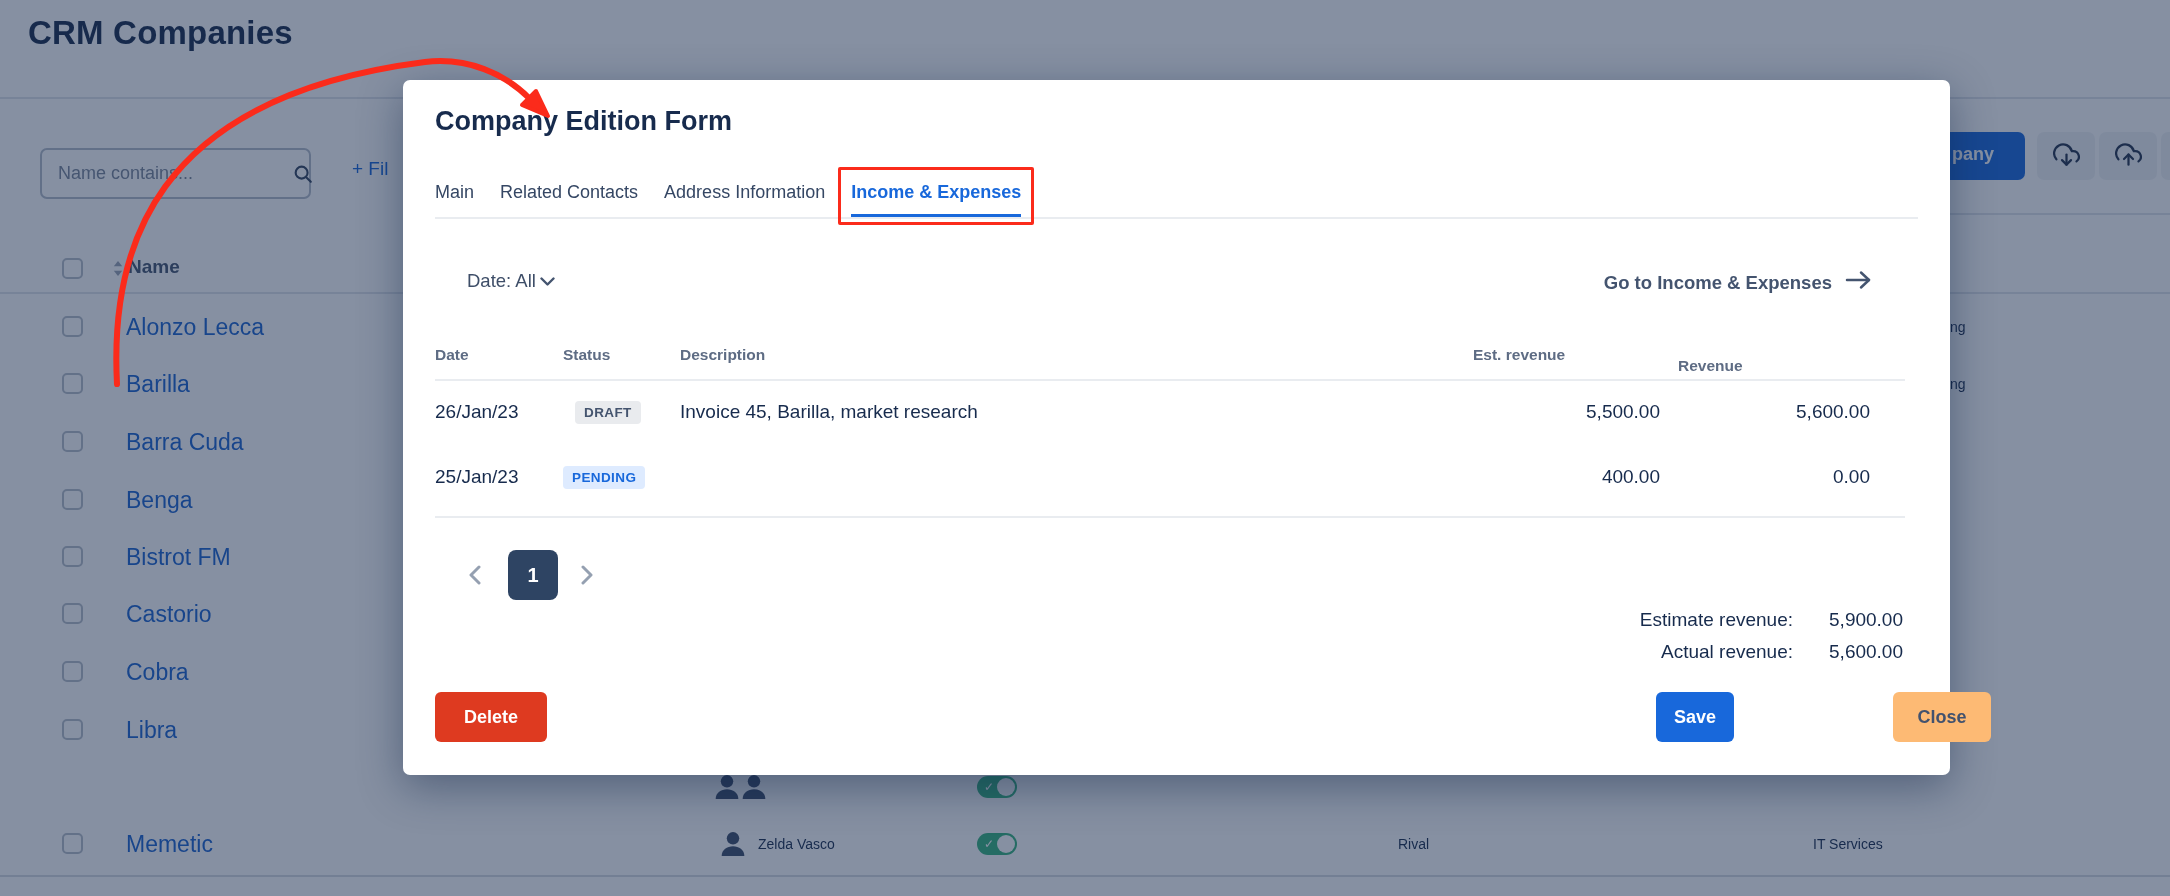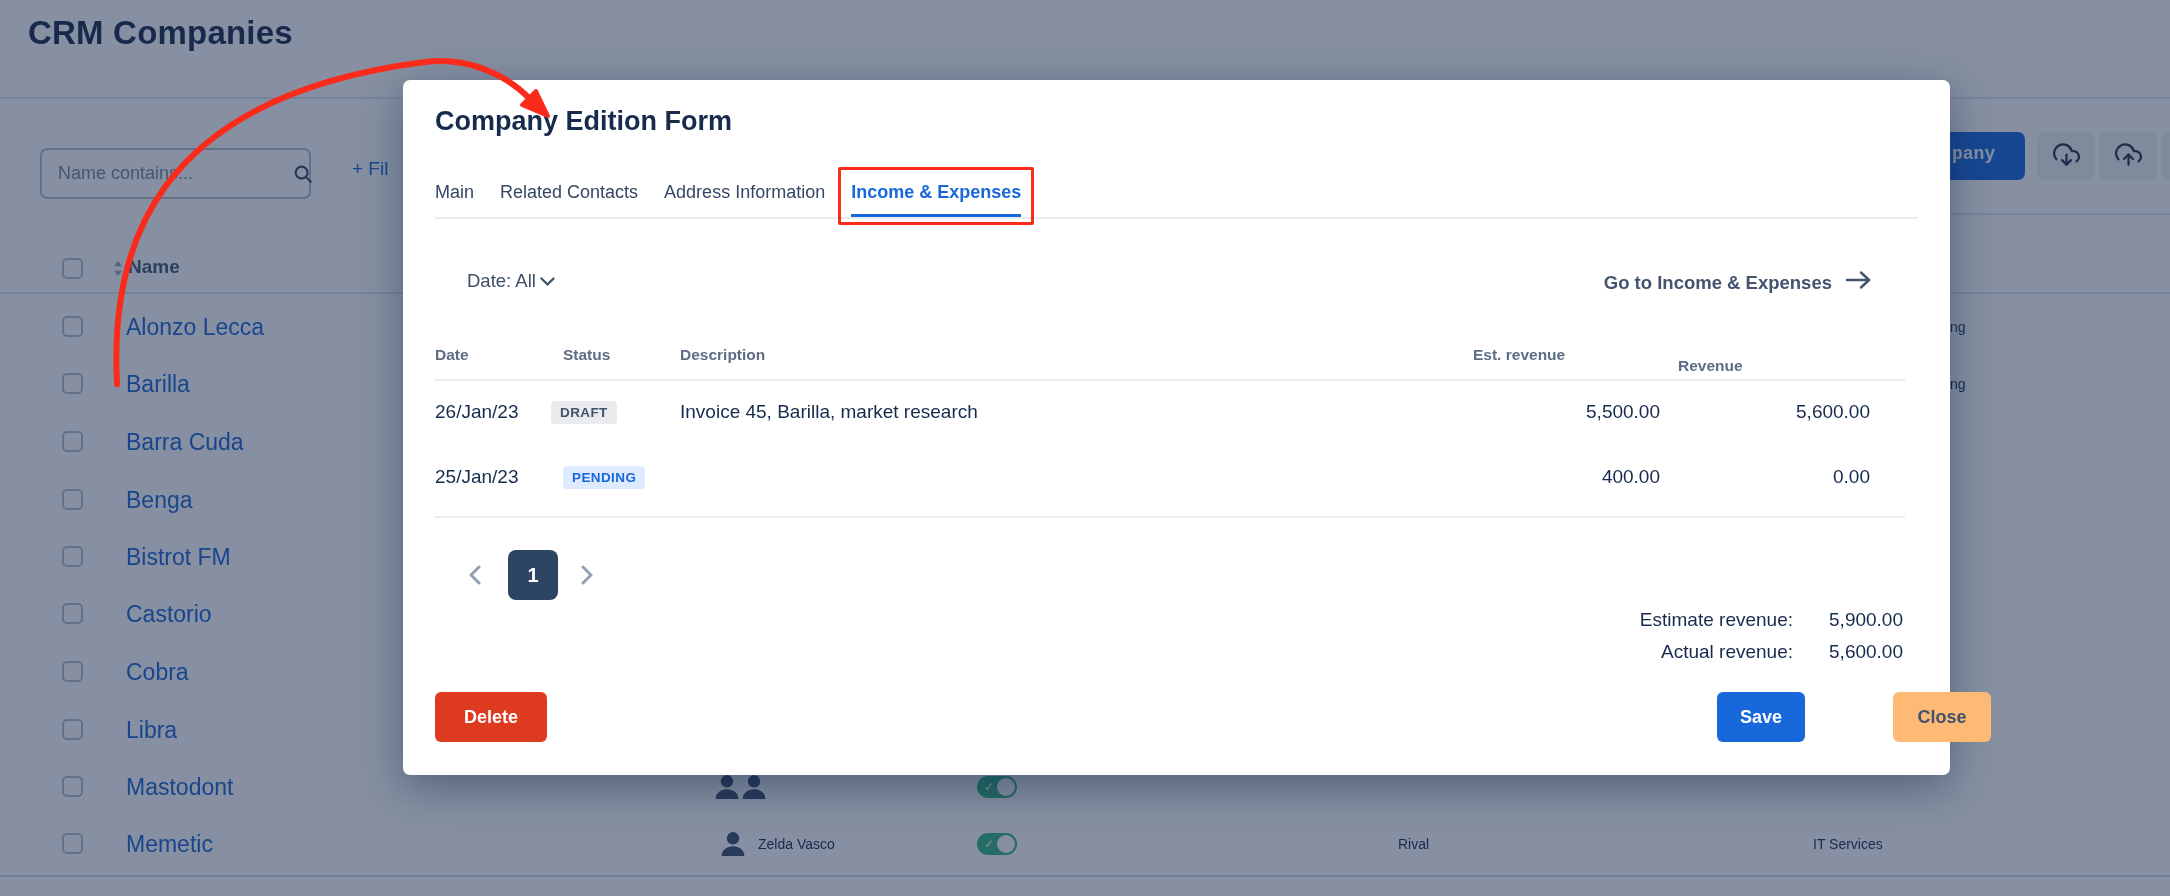--- a/index.html
+++ b/index.html
@@ -55,21 +55,21 @@
   .mdivider{position:absolute;left:32px;right:45px;height:2px;background:#e9ecf0;}
   .pager-btn{position:absolute;width:24px;height:24px;display:flex;align-items:center;justify-content:center;cursor:pointer;}
   .page-box{position:absolute;left:105px;top:470px;width:50px;height:50px;background:#2e4463;border-radius:8px;
             color:#fff;font-size:20px;font-weight:700;display:flex;align-items:center;justify-content:center;cursor:pointer;}
   .summary{position:absolute;right:47px;top:524px;display:flex;flex-direction:column;align-items:flex-end;}
   .sum-line{display:flex;height:32px;line-height:32px;font-size:19px;color:#172b4d;}
   .sum-line .val{width:110px;text-align:right;}
   .mbtn{position:absolute;top:612px;height:50px;border:none;border-radius:6px;font-size:18px;font-weight:600;
         font-family:"Liberation Sans",sans-serif;cursor:pointer;display:flex;align-items:center;justify-content:center;}
   .btn-delete{left:32px;width:112px;background:#de3a20;color:#fff;}
-  .btn-save{left:1314px;width:88px;background:#1868db;color:#fff;}
+  .btn-save{left:1253px;width:78px;background:#1868db;color:#fff;}
   .btn-close{left:1490px;width:98px;background:#fdba74;color:#42526e;}
   .anno{z-index:40;pointer-events:none;}
 </style>
 </head>
 <body>
 
 <div id="screen">
 
   <div class="page-title">CRM Companies</div>
   <div class="hline" style="left:0;top:97px;width:2170px;"></div>
@@ -80,21 +80,21 @@
       <svg width="22" height="22" viewBox="0 0 24 24" fill="none" stroke="#33445f" stroke-width="2.3" stroke-linecap="round">
         <circle cx="10.5" cy="10.5" r="6.5"></circle>
           <line x1="15.5" y1="15.5" x2="20.5" y2="20.5"></line>
       </svg>
     </span>
   </div>
 
   <div class="filter-btn">+ Fil</div>
 
   <div class="top-btn btn-blue" style="left:1860px;width:165px;">
-    <span class="abs" style="left:92px;top:12px;font-size:18px;font-weight:600;font-family:Liberation Mono, monospace;">pany</span>
+    <span class="abs" style="left:92px;top:12px;font-size:18px;font-weight:600;">pany</span>
   </div>
   <div class="top-btn btn-gray" style="left:2037px;width:58px;">
     <span>
       <svg width="27" height="27" viewBox="0 0 24 24" fill="none" stroke="#24344f" stroke-width="2" stroke-linecap="round" stroke-linejoin="round">
         <polyline points="8 17 12 21 16 17"></polyline>
           <line x1="12" y1="12" x2="12" y2="21"></line>
         <path d="M20.88 18.09A5 5 0 0 0 18 9h-1.26A8 8 0 1 0 3 16.29"></path>
       </svg>
     </span>
   </div>
@@ -144,24 +144,20 @@
     <div class="cb"></div>
     <span class="clink">Castorio</span>
   </div>
   <div class="crow" style="top:644px;">
     <div class="cb"></div>
     <span class="clink">Cobra</span>
   </div>
   <div class="crow" style="top:702px;">
     <div class="cb"></div>
     <span class="clink">Libra</span>
-  </div>
-  <div class="crow" style="top:759px;">
-    <div class="cb"></div>
-    <span class="clink">Mastodont</span>
   </div>
   <div class="crow" style="top:816px;">
     <div class="cb"></div>
     <span class="clink">Memetic</span>
   </div>
 
   <div class="cell-txt" style="left:1950px;top:314px;line-height:26px;height:26px;">ng</div>
   <div class="cell-txt" style="left:1950px;top:371px;line-height:26px;height:26px;">ng</div>
 
   <span class="avatar" style="left:710px;top:770px;">
@@ -233,21 +229,21 @@
 
     <div class="mth" style="left:32px;">Date</div>
     <div class="mth" style="left:160px;">Status</div>
     <div class="mth" style="left:277px;">Description</div>
     <div class="mth" style="left:1070px;">Est. revenue</div>
     <div class="mth" style="left:1275px;margin-top:11px;">Revenue</div>
     <div class="mdivider" style="top:299px;"></div>
 
     <div class="mrow" style="top:312px;">
       <span class="mcell" style="left:32px;">26/Jan/23</span>
-      <span class="mcell" style="left:148px;">
+      <span class="mcell" style="left:172px;">
         <span class="badge badge-draft">DRAFT</span>
       </span>
       <span class="mcell" style="left:277px;">Invoice 45, Barilla, market research</span>
       <span class="mcell num" style="right:290px;">5,500.00</span>
       <span class="mcell num" style="right:80px;">5,600.00</span>
     </div>
 
     <div class="mrow" style="top:377px;">
       <span class="mcell" style="left:32px;">25/Jan/23</span>
       <span class="mcell" style="left:160px;">

